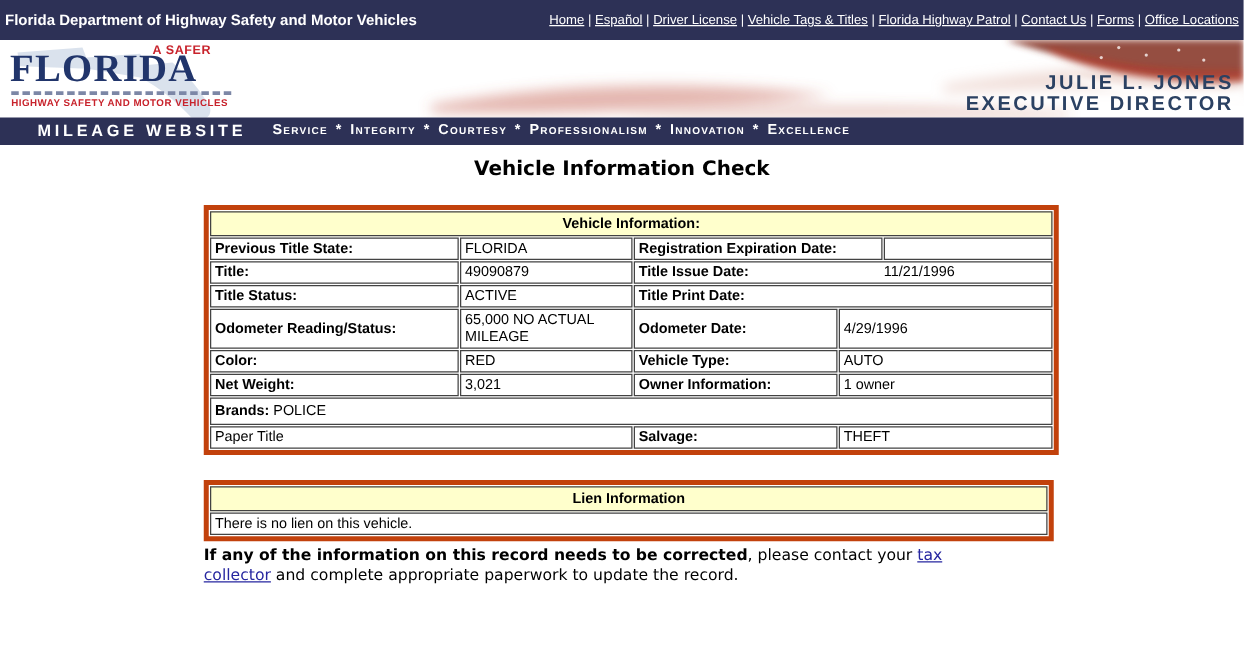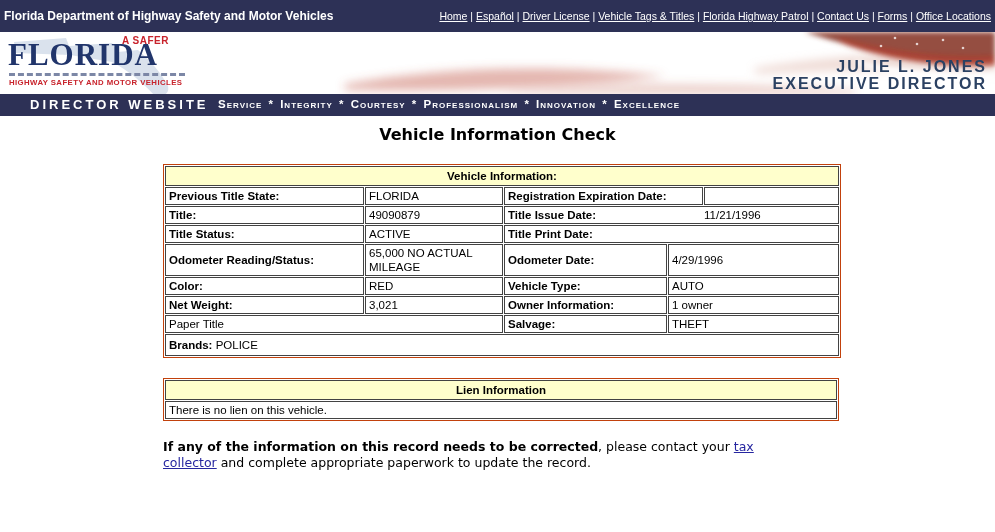--- a/index.html
+++ b/index.html
@@ -34,38 +34,38 @@
   .official { position:absolute; left:30px; top:3px; color:#ffffff; font-weight:bold;
               font-size:13px; letter-spacing:3px; white-space:nowrap; }
   .motto { position:absolute; left:218px; top:4px; color:#ffffff; font-weight:bold;
            font-variant:small-caps; font-size:11.5px; letter-spacing:1px; word-spacing:2px; white-space:nowrap; }
 
   
   .page-title { margin-top:9px; text-align:center; font-family:"DejaVu Sans", sans-serif;
                 font-weight:bold; font-size:16px; color:#000; }
 
   table.grid { margin:20px 0 0 163px; border-collapse:separate; border-spacing:1px;
-               background:#ffffff; border:1px solid #c2410c; table-layout:fixed; width:676px; }
+               background:#ffffff; border:4px solid #c2410c; table-layout:fixed; width:676px; }
   table.grid td { border:1px solid #434343; font-size:11.5px; line-height:14px; color:#000;
                   padding:1px 3px; overflow:hidden; vertical-align:middle; }
   td.hdr { background:#ffffcc; text-align:center; font-weight:bold; font-size:12.5px; height:20px; }
   td.lbl { font-weight:bold; white-space:nowrap; }
   td.val { white-space:normal; }
   td.val-far { padding-left:35px; }
   .pair { display:flex; }
   .pair .plbl { flex:0 0 196px; font-weight:bold; white-space:nowrap; }
   .pair .pval { white-space:nowrap; }
   td.brands-cell { height:22px; vertical-align:top; padding-top:2px; }
   td.plain { font-weight:normal; }
 
   table.lien { margin-top:20px; }
   td.lien-msg { height:16px; }
 
   
-  .notes { margin:18px 0 0 163px; width:750px; font-family:"DejaVu Sans", sans-serif;
+  .notes { margin:3px 0 0 163px; width:750px; font-family:"DejaVu Sans", sans-serif;
            font-size:12.5px; line-height:16px; color:#000; }
   .notes a { color:#2626a0; text-decoration:underline; }
   .notes b { font-weight:bold; }
 </style>
 </head>
 <body>
 
 <div class="topbar">
   <div class="topbar-title">Florida Department of Highway Safety and Motor Vehicles</div>
   <div class="topbar-nav"><a href="#">Home</a><span> | </span><a href="#">Español</a><span> | </span><a href="#">Driver License</a><span> | </span><a href="#">Vehicle Tags &amp; Titles</a><span> | </span><a href="#">Florida Highway Patrol</a><span> | </span><a href="#">Contact Us</a><span> | </span><a href="#">Forms</a><span> | </span><a href="#">Office Locations</a></div>
@@ -111,21 +111,21 @@
     <div class="logo-tagline">HIGHWAY SAFETY AND MOTOR VEHICLES</div>
   </div>
 
   <div class="director">
     <div>JULIE L. JONES</div>
     <div>EXECUTIVE DIRECTOR</div>
   </div>
 </div>
 
 <div class="strip">
-  <div class="official">DIRECTOR WEBSITE</div>
+  <div class="official">MILEAGE WEBSITE</div>
   <div class="motto">Service * Integrity * Courtesy * Professionalism * Innovation * Excellence</div>
 </div>
 
 <div class="page-title">Vehicle Information Check</div>
 
 <table class="grid">
   <colgroup>
       <col style="width:199px">
       <col style="width:138px">
       <col style="width:163px">
@@ -174,26 +174,26 @@
     <td class="lbl">Vehicle Type:</td>
     <td class="val val-far" colspan="2">AUTO</td>
   </tr>
   <tr>
     <td class="lbl">Net Weight:</td>
     <td class="val">3,021</td>
     <td class="lbl">Owner Information:</td>
     <td class="val val-far" colspan="2">1 owner</td>
   </tr>
   <tr>
+    <td class="brands-cell" colspan="5"><b>Brands:</b> <span>POLICE</span></td>
+  </tr>
+  <tr>
     <td class="plain" colspan="2">Paper Title</td>
     <td class="lbl">Salvage:</td>
     <td class="val val-far" colspan="2">THEFT</td>
-  </tr>
-  <tr>
-    <td class="brands-cell" colspan="5"><b>Brands:</b> <span>POLICE</span></td>
   </tr>
 </tbody>
   </table>
 
 <table class="grid lien">
   <colgroup>
       <col style="width:670px">
     </colgroup>
   <tbody>
       <tr>

